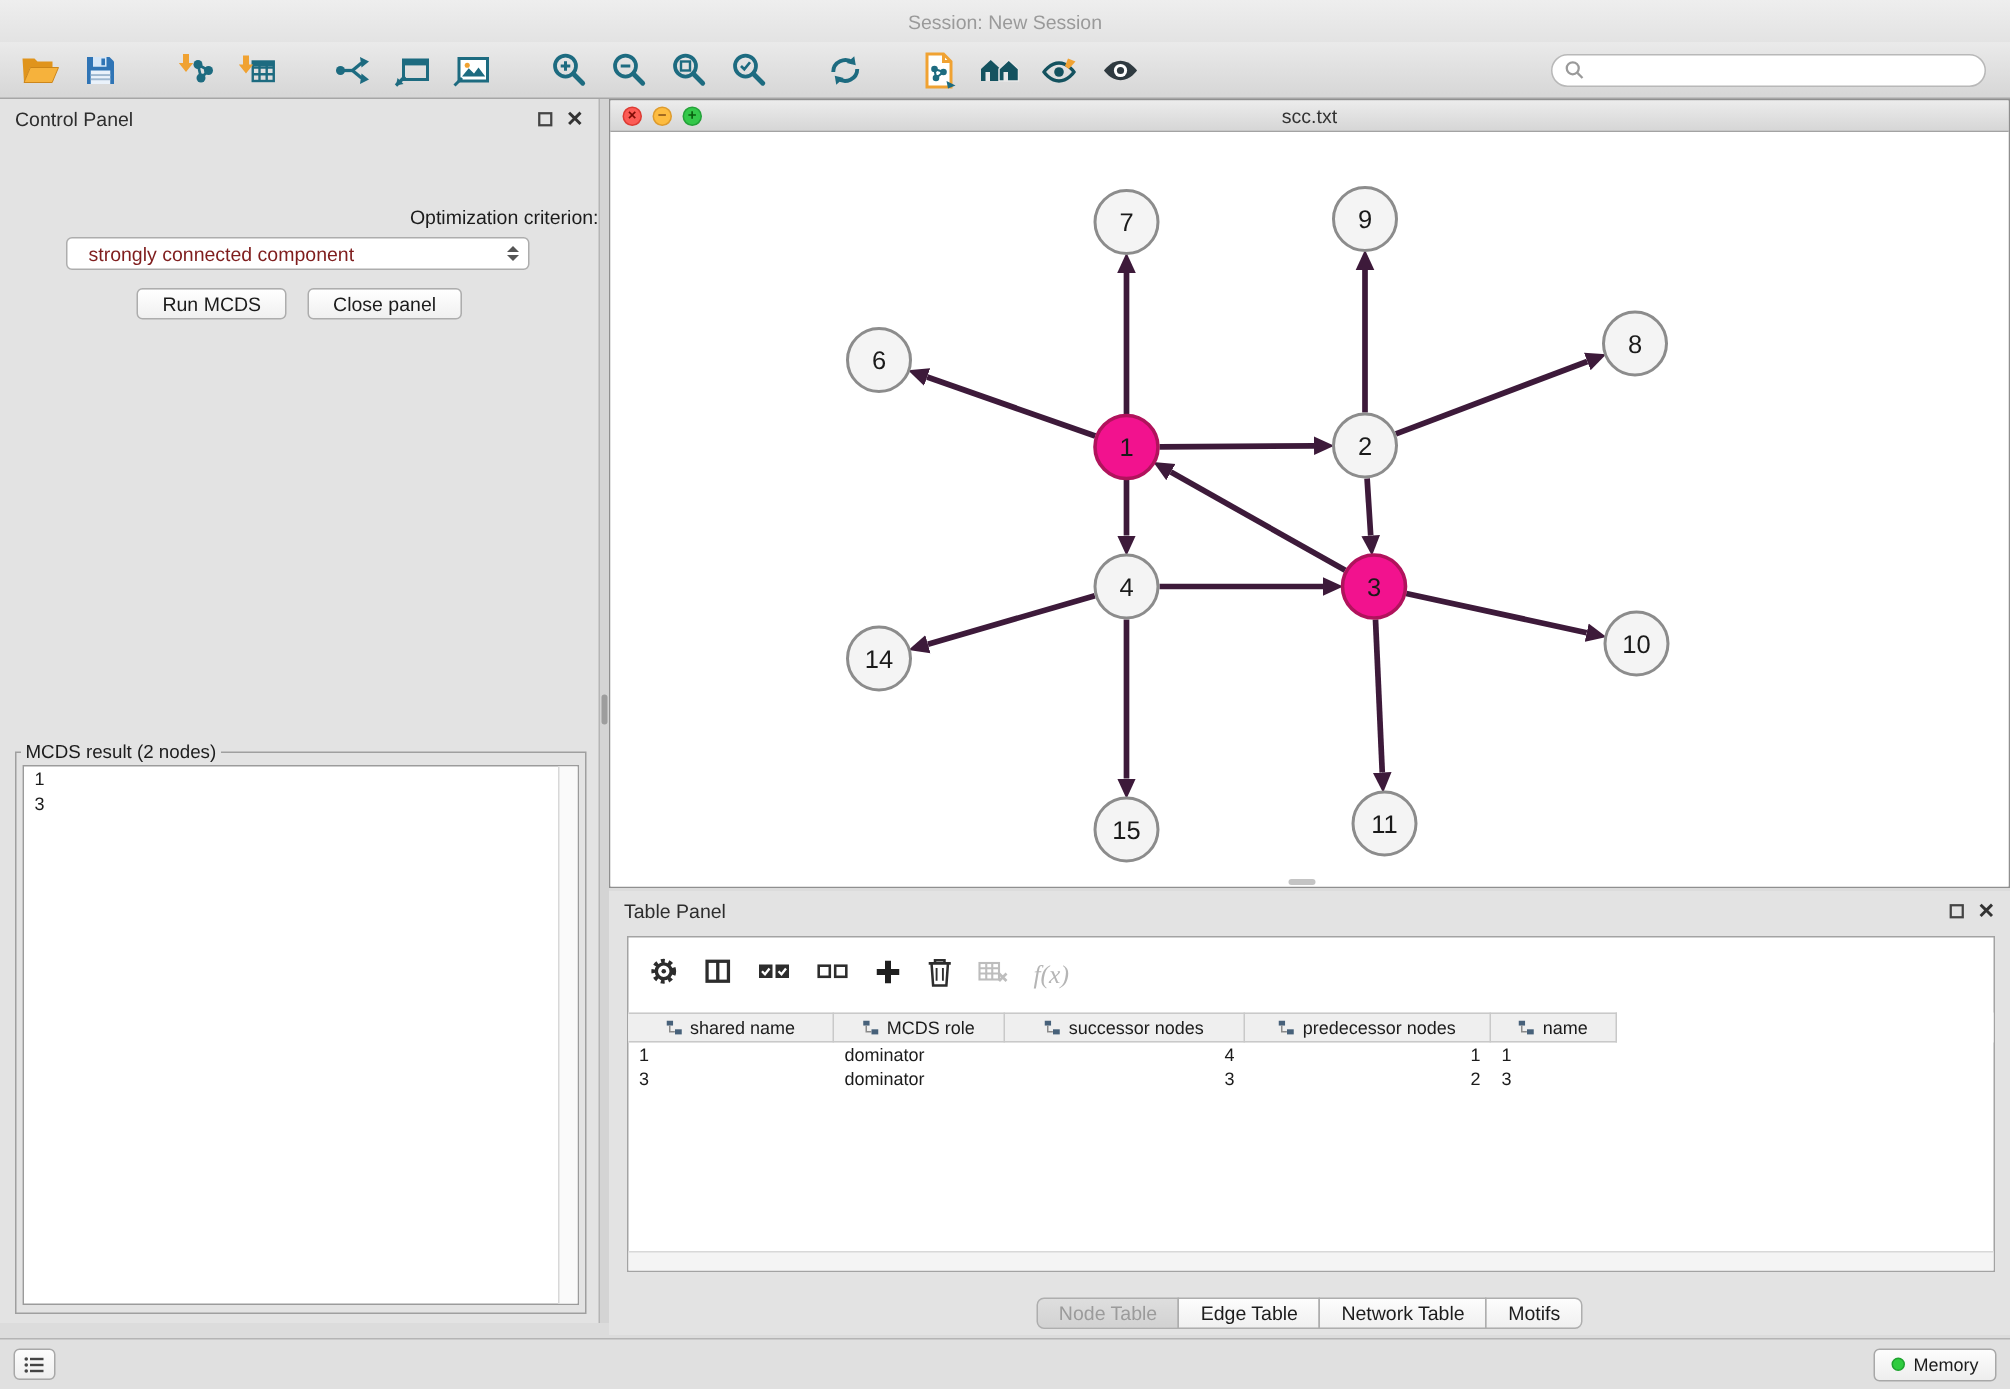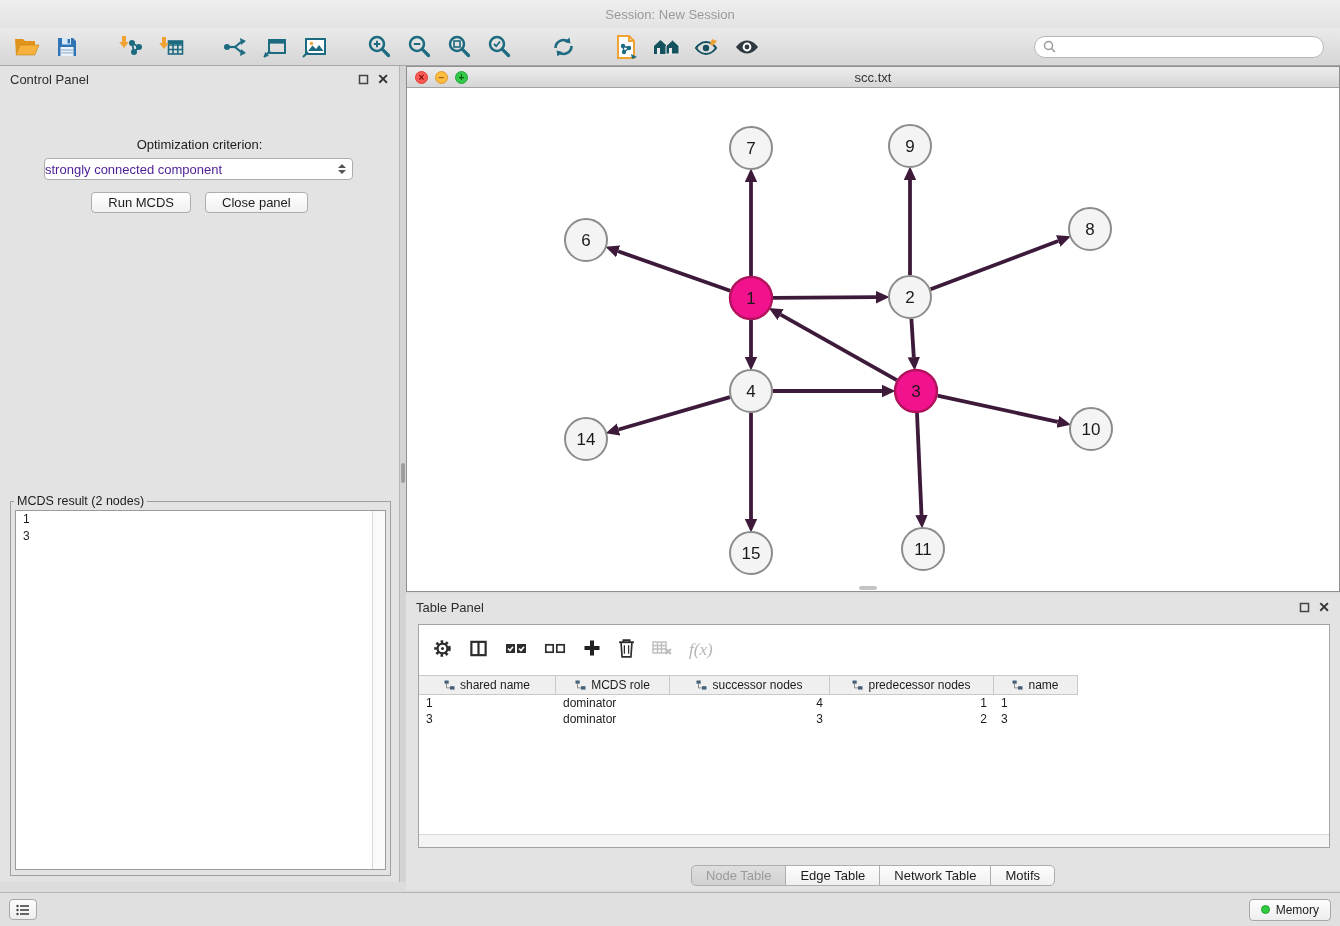--- a/index.html
+++ b/index.html
@@ -27,24 +27,24 @@
   .cp-header { position:absolute; top:0; left:0; right:0; height:26px; display:flex;
     align-items:center; padding:0 10px; font-size:13px; color:#2d2d2d; }
   .panel-icons { margin-left:auto; display:flex; gap:8px; align-items:center; }
   .close-x { font-size:14px; font-weight:bold; color:#333; line-height:10px; }
   .cp-tabs { position:absolute; top:30px; left:0; right:0; display:flex; justify-content:center; }
   .cp-tab { border:1px solid #a5a5a5; margin-left:-1px; background:linear-gradient(#fdfdfd,#f0f0f0);
     font-size:13px; color:#1c1c1c; height:21px; display:flex; align-items:center; padding:0 15px; }
   .cp-tab:first-child { border-radius:5px 0 0 5px; margin-left:0; }
   .cp-tab:last-child { border-radius:0 5px 5px 0; }
   .cp-tab.active { color:#a9a9a9; background:linear-gradient(#ffffff,#f5f5f5); }
-  .opt-label { position:absolute; top:71px; left:0; right:0; text-align:center; font-size:13px; color:#1c1c1c; }
+  .opt-label { position:absolute; top:71px; left:0; right:0; text-align:right; font-size:13px; color:#1c1c1c; }
   .dropdown { position:absolute; top:92px; left:44px; right:46px; height:22px; background:#fff;
     border:1px solid #adadad; border-radius:4px; display:flex; align-items:center;
-    font-size:13px; color:#4c1d95; padding:0 20px 0 0; }
+    font-size:13px; color:#7f1d1d; padding:0 20px 0 14px; }
   .dd-arrows { position:absolute; right:6px; top:50%; transform:translateY(-50%);
     display:flex; flex-direction:column; gap:2px; }
   .dd-arrows i { width:0; height:0; border-left:4px solid transparent; border-right:4px solid transparent; }
   .dd-arrows .up { border-bottom:4px solid #555; }
   .dd-arrows .down { border-top:4px solid #555; }
   .btn-row { position:absolute; top:126px; left:0; right:0; display:flex; justify-content:center; gap:14px; }
   .mac-btn { height:21px; background:linear-gradient(#ffffff,#f0f0f0); border:1px solid #adadad;
     border-radius:4px; font-size:13px; color:#1c1c1c; padding:0 16px; font-family:"Liberation Sans",sans-serif; }
   .result-box { position:absolute; left:10px; right:8px; top:428px; bottom:6px;
     border:1px solid #9f9f9f; background:#e3e3e3; }

